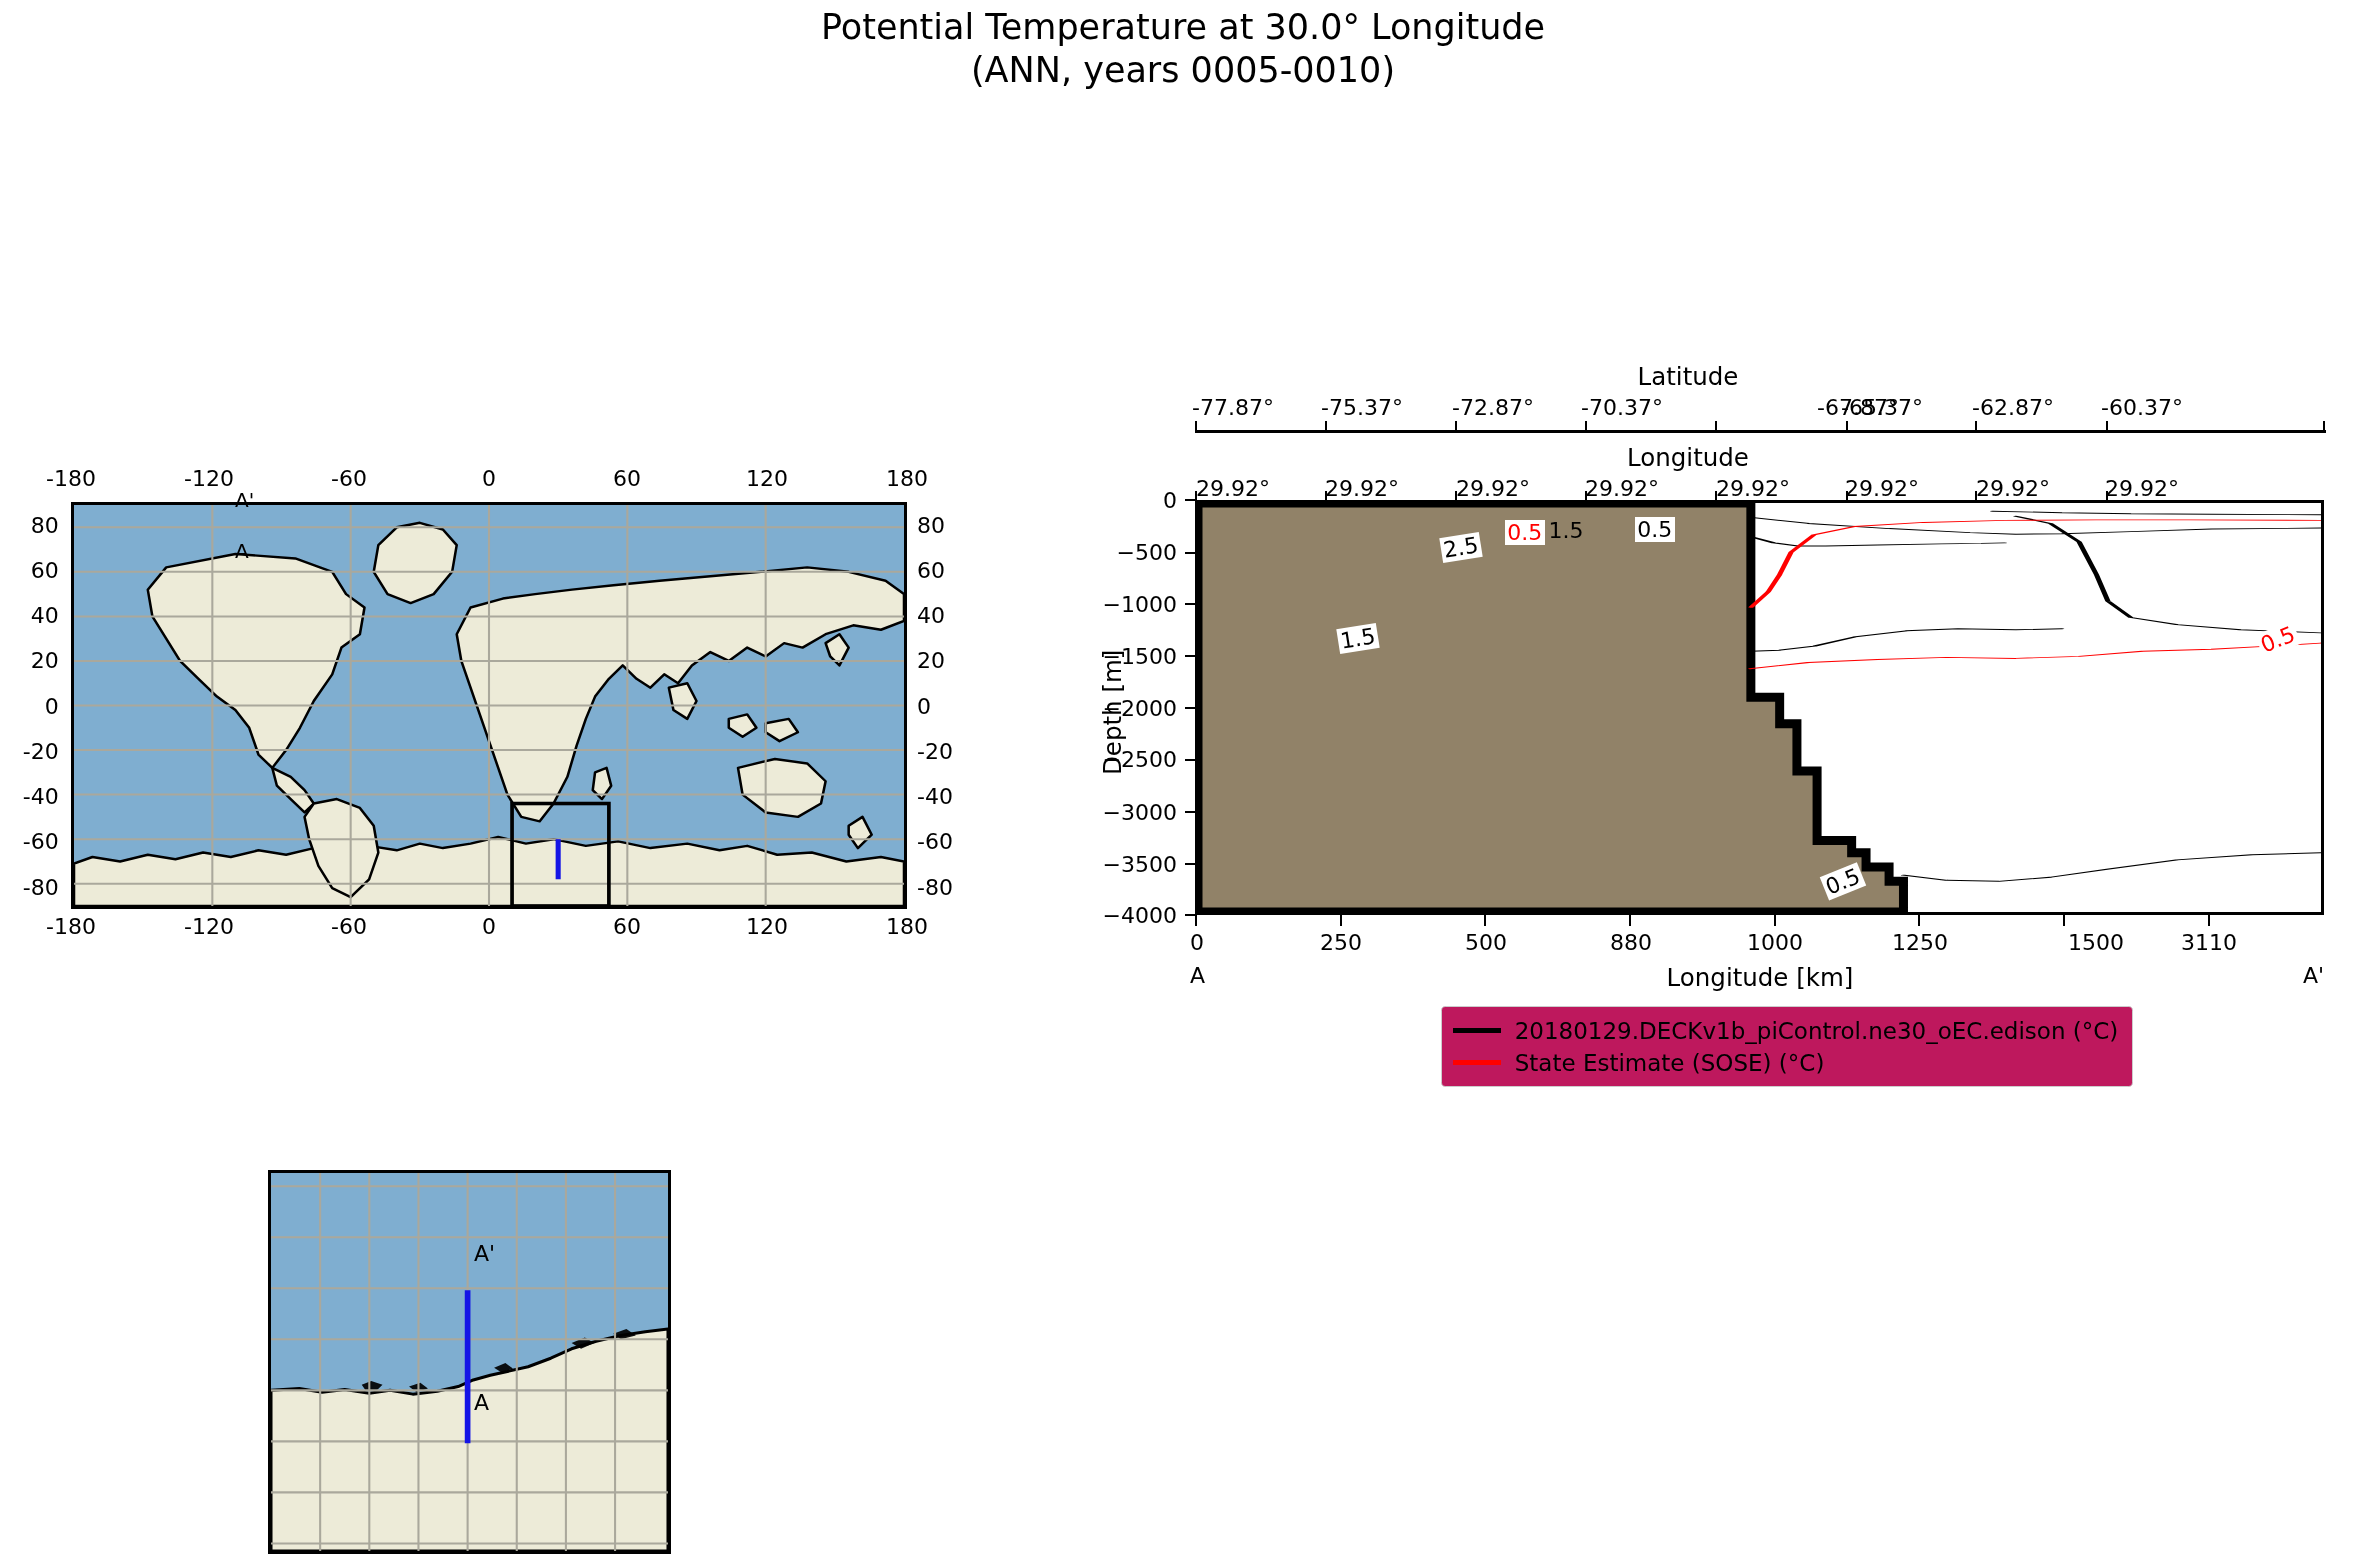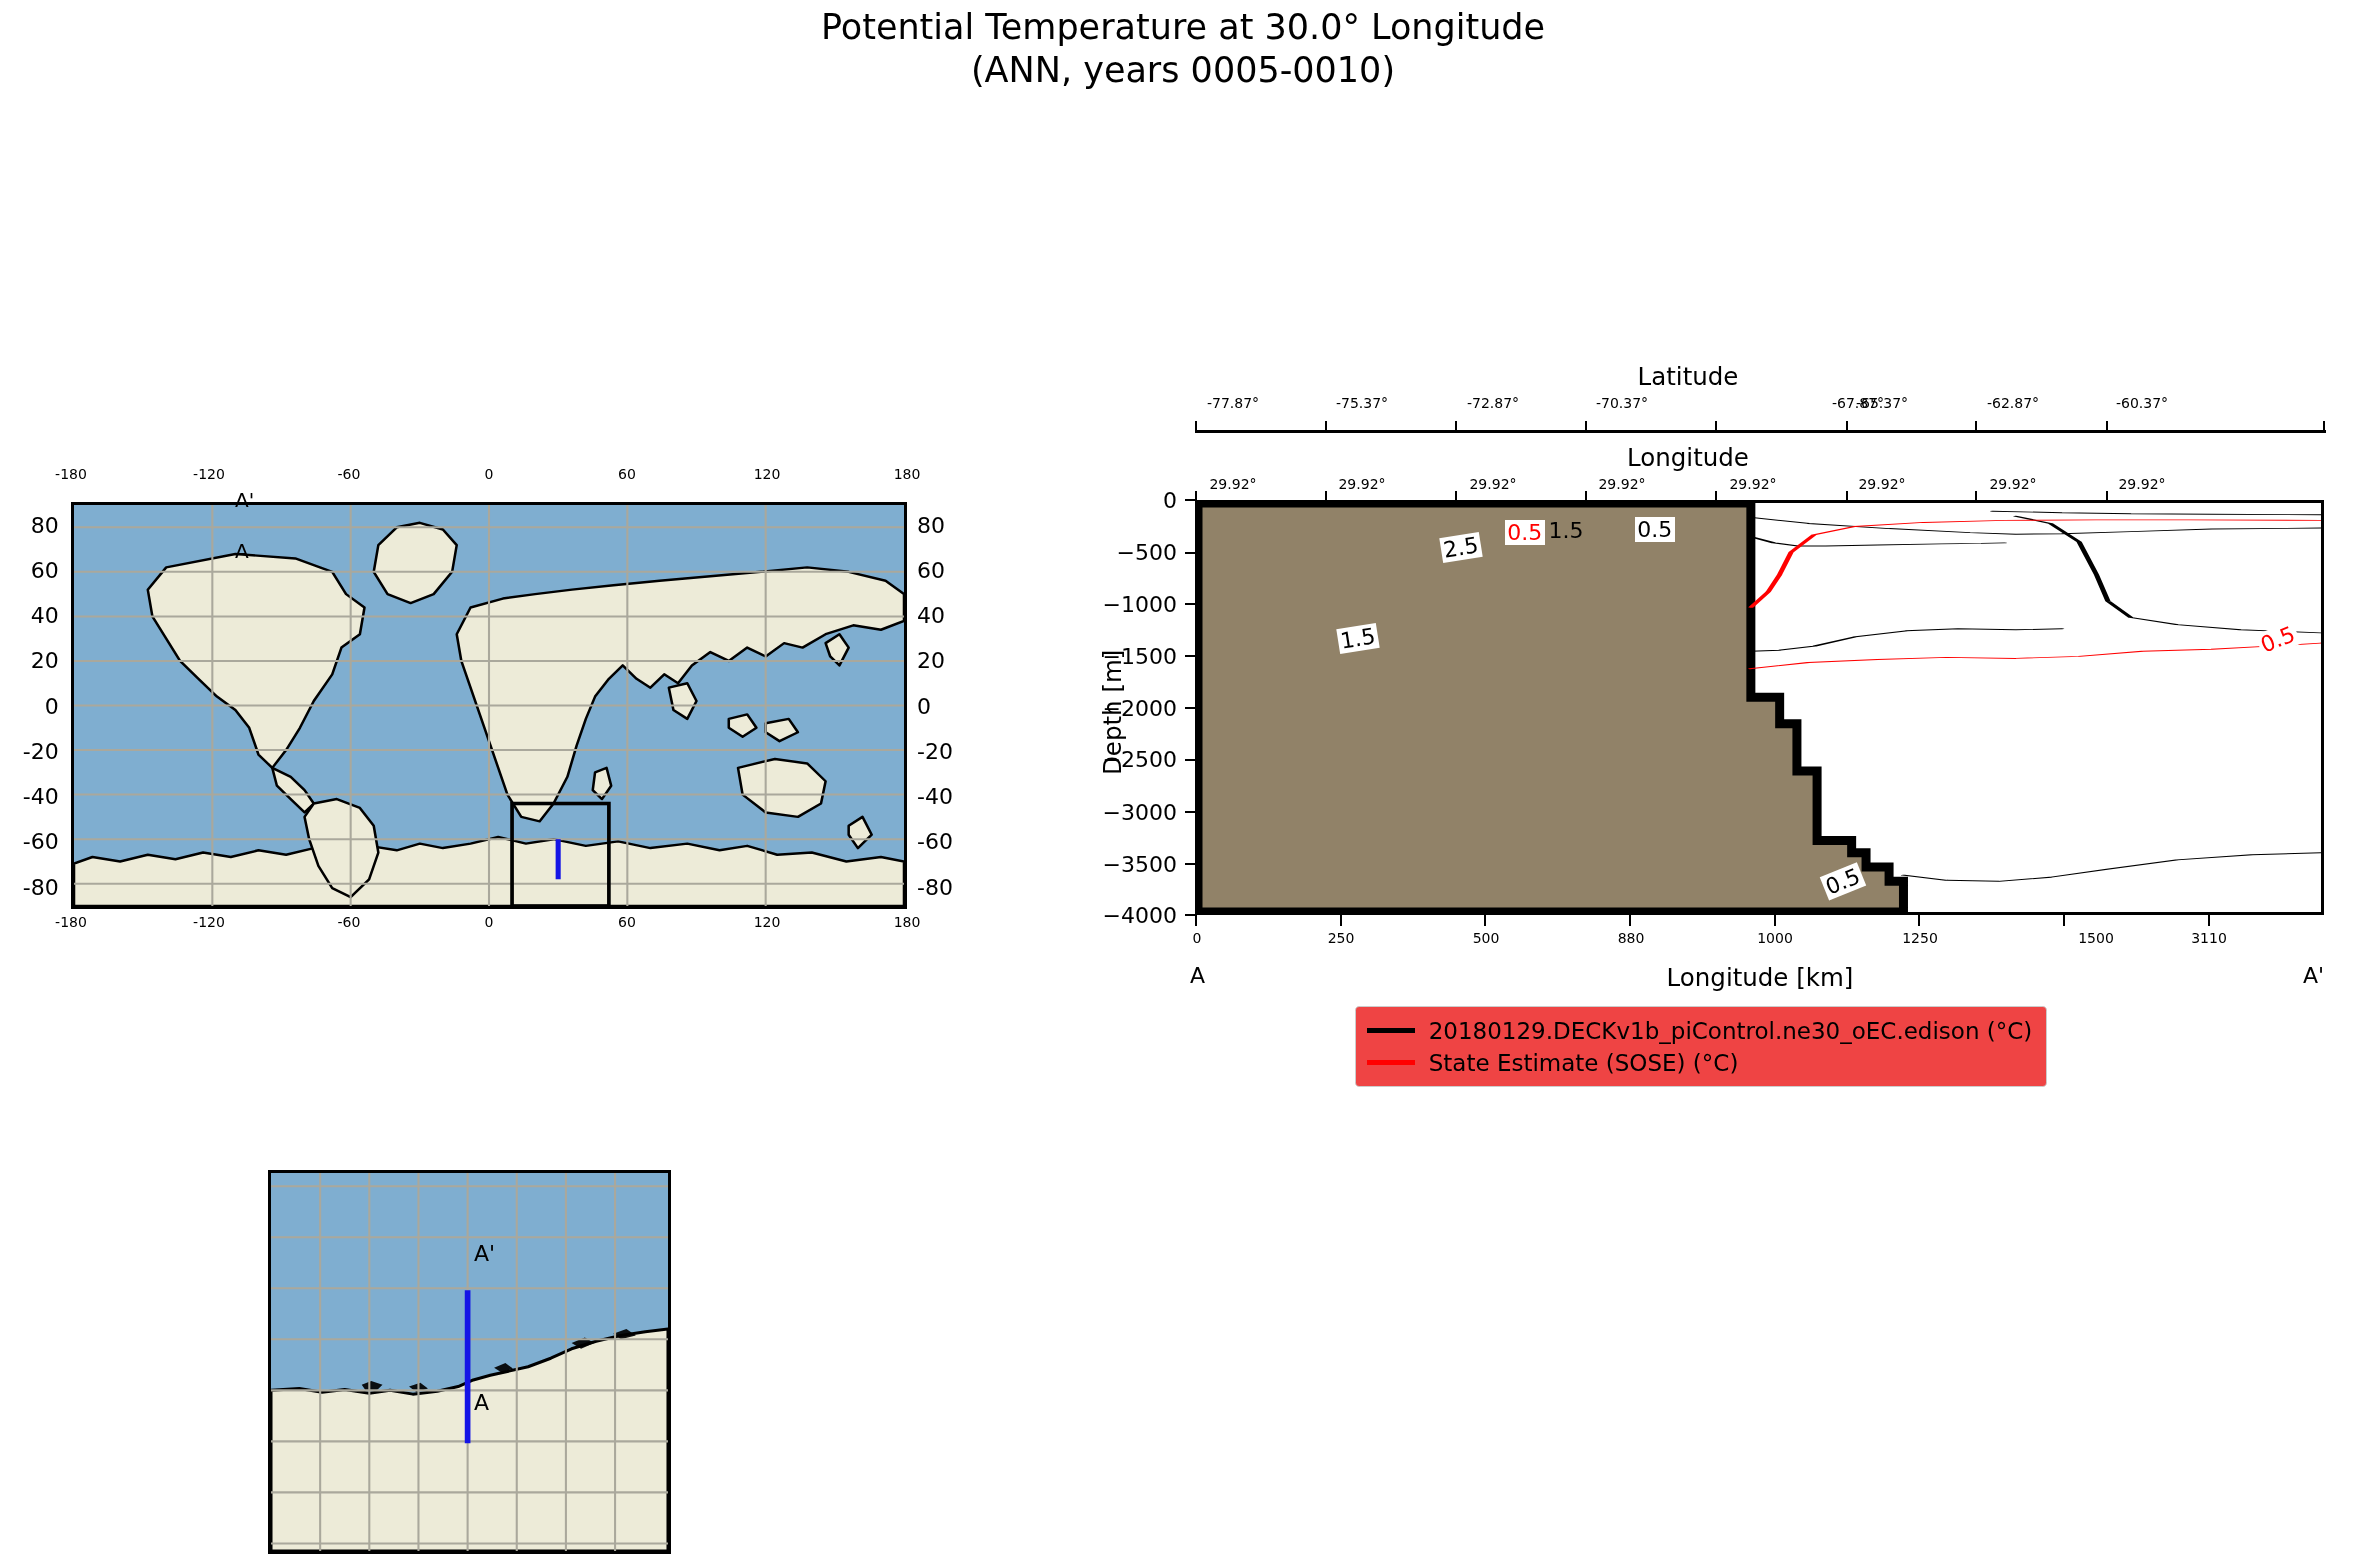--- a/index.html
+++ b/index.html
@@ -73,21 +73,21 @@
   .xs-svg { display: block; width: 100%; height: 100%; }
 
   .axis-name {
     position: absolute;
     font-size: 24.5px;
     color: #000;
     white-space: nowrap;
   }
   .tick-lbl {
     position: absolute;
-    font-size: 14px;
+    font-size: 22px;
     color: #000;
     white-space: nowrap;
     transform: translateX(-50%);
   }
   .tick-lbl-y {
     position: absolute;
     font-size: 22px;
     color: #000;
     white-space: nowrap;
     text-align: right;
@@ -103,25 +103,25 @@
   }
   .endpoint-lbl {
     position: absolute;
     font-size: 22px;
     color: #000;
   }
 
   
   #legend-box {
     position: absolute;
-    left: 1355px;
+    left: 1441px;
     top: 1006px;
     border: 1.5px solid #cccccc;
     border-radius: 4.6px;
-    background: #ef4444;
+    background: #be185d;
     padding: 7.7px 14px 7.7px 10.7px;
     box-sizing: border-box;
   }
   .legend-row {
     display: flex;
     align-items: center;
     height: 32px;
   }
   .legend-swatch {
     width: 48px;

